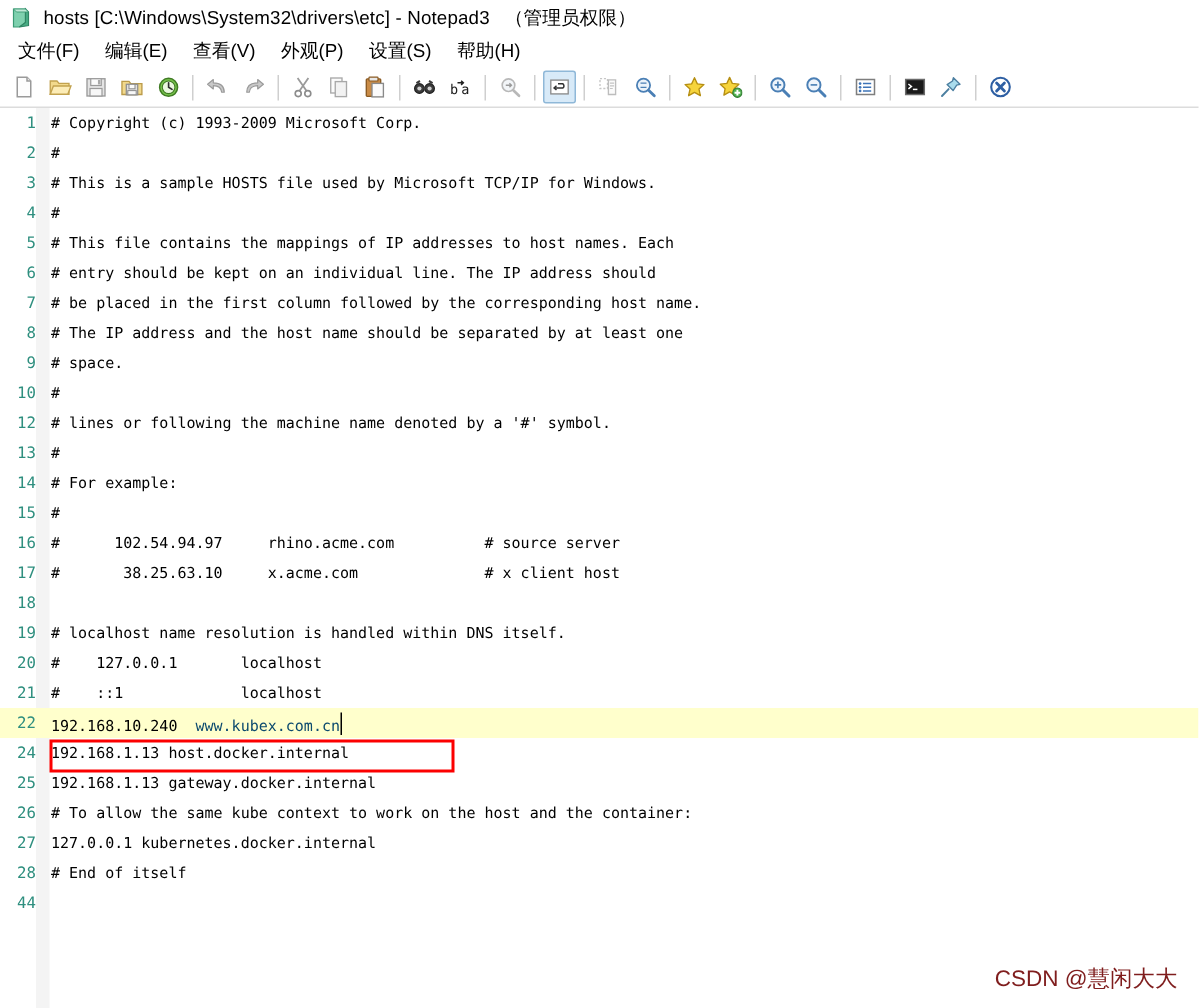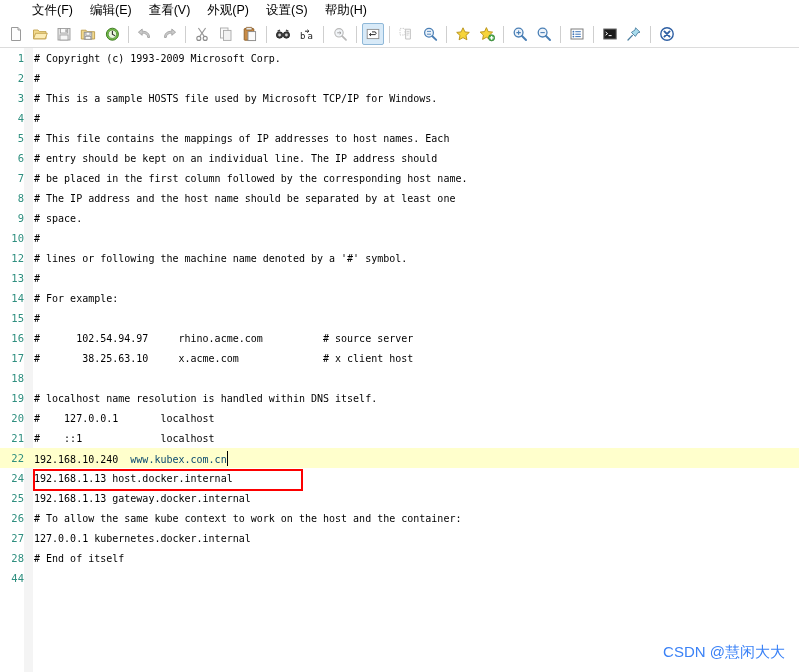--- a/index.html
+++ b/index.html
@@ -52,21 +52,21 @@
     white-space: nowrap;
     margin-left: 10px;
   }
 
   
   .menubar {
     height: 21px;
     background: #ffffff;
     display: flex;
     align-items: center;
-    padding-left: 24px;
+    padding-left: 4px;
     flex: 0 0 auto;
   }
   .menu-item {
     font-size: 12.5px;
     color: #000000;
     padding: 2px 9px 2px 8px;
     white-space: nowrap;
     cursor: default;
   }
 
@@ -165,30 +165,41 @@
     border: 2px solid #fc0000;
     box-sizing: border-box;
     pointer-events: none;
   }
   .watermark {
     position: absolute;
     right: 14px;
     bottom: 10px;
     font-family: "Liberation Sans", sans-serif;
     font-size: 15px;
-    color: #3b82f6;
+    color: #7f1d1d;
     white-space: nowrap;
     user-select: none;
   }
 </style>
 </head>
 <body>
 
 <div id="app">
 
+  <div class="titlebar">
+    <span class="app-icon">
+      <svg width="16" height="16" viewBox="0 0 16 16">
+        <path d="M3 2 L11 2 L11 11 L7 14 L3 14 Z" fill="#7ed0ae" stroke="#3a9a74" stroke-width="0.8"></path>
+        <path d="M11 2 L13 4 L13 13 L7 14 L11 11 Z" fill="#49ad85" stroke="#2f8564" stroke-width="0.8"></path>
+        <path d="M3 2 L11 2 L13 4 L5 4 Z" fill="#bfe8d6" stroke="#3a9a74" stroke-width="0.6"></path>
+      </svg>
+    </span>
+    <span class="title-text">hosts [C:\Windows\System32\drivers\etc] - Notepad3</span>
+    <span class="title-suffix">（管理员权限）</span>
+  </div>
 
   <div class="menubar">
     <div class="menu-item">文件(F)</div>
     <div class="menu-item">编辑(E)</div>
     <div class="menu-item">查看(V)</div>
     <div class="menu-item">外观(P)</div>
     <div class="menu-item">设置(S)</div>
     <div class="menu-item">帮助(H)</div>
   </div>
 

